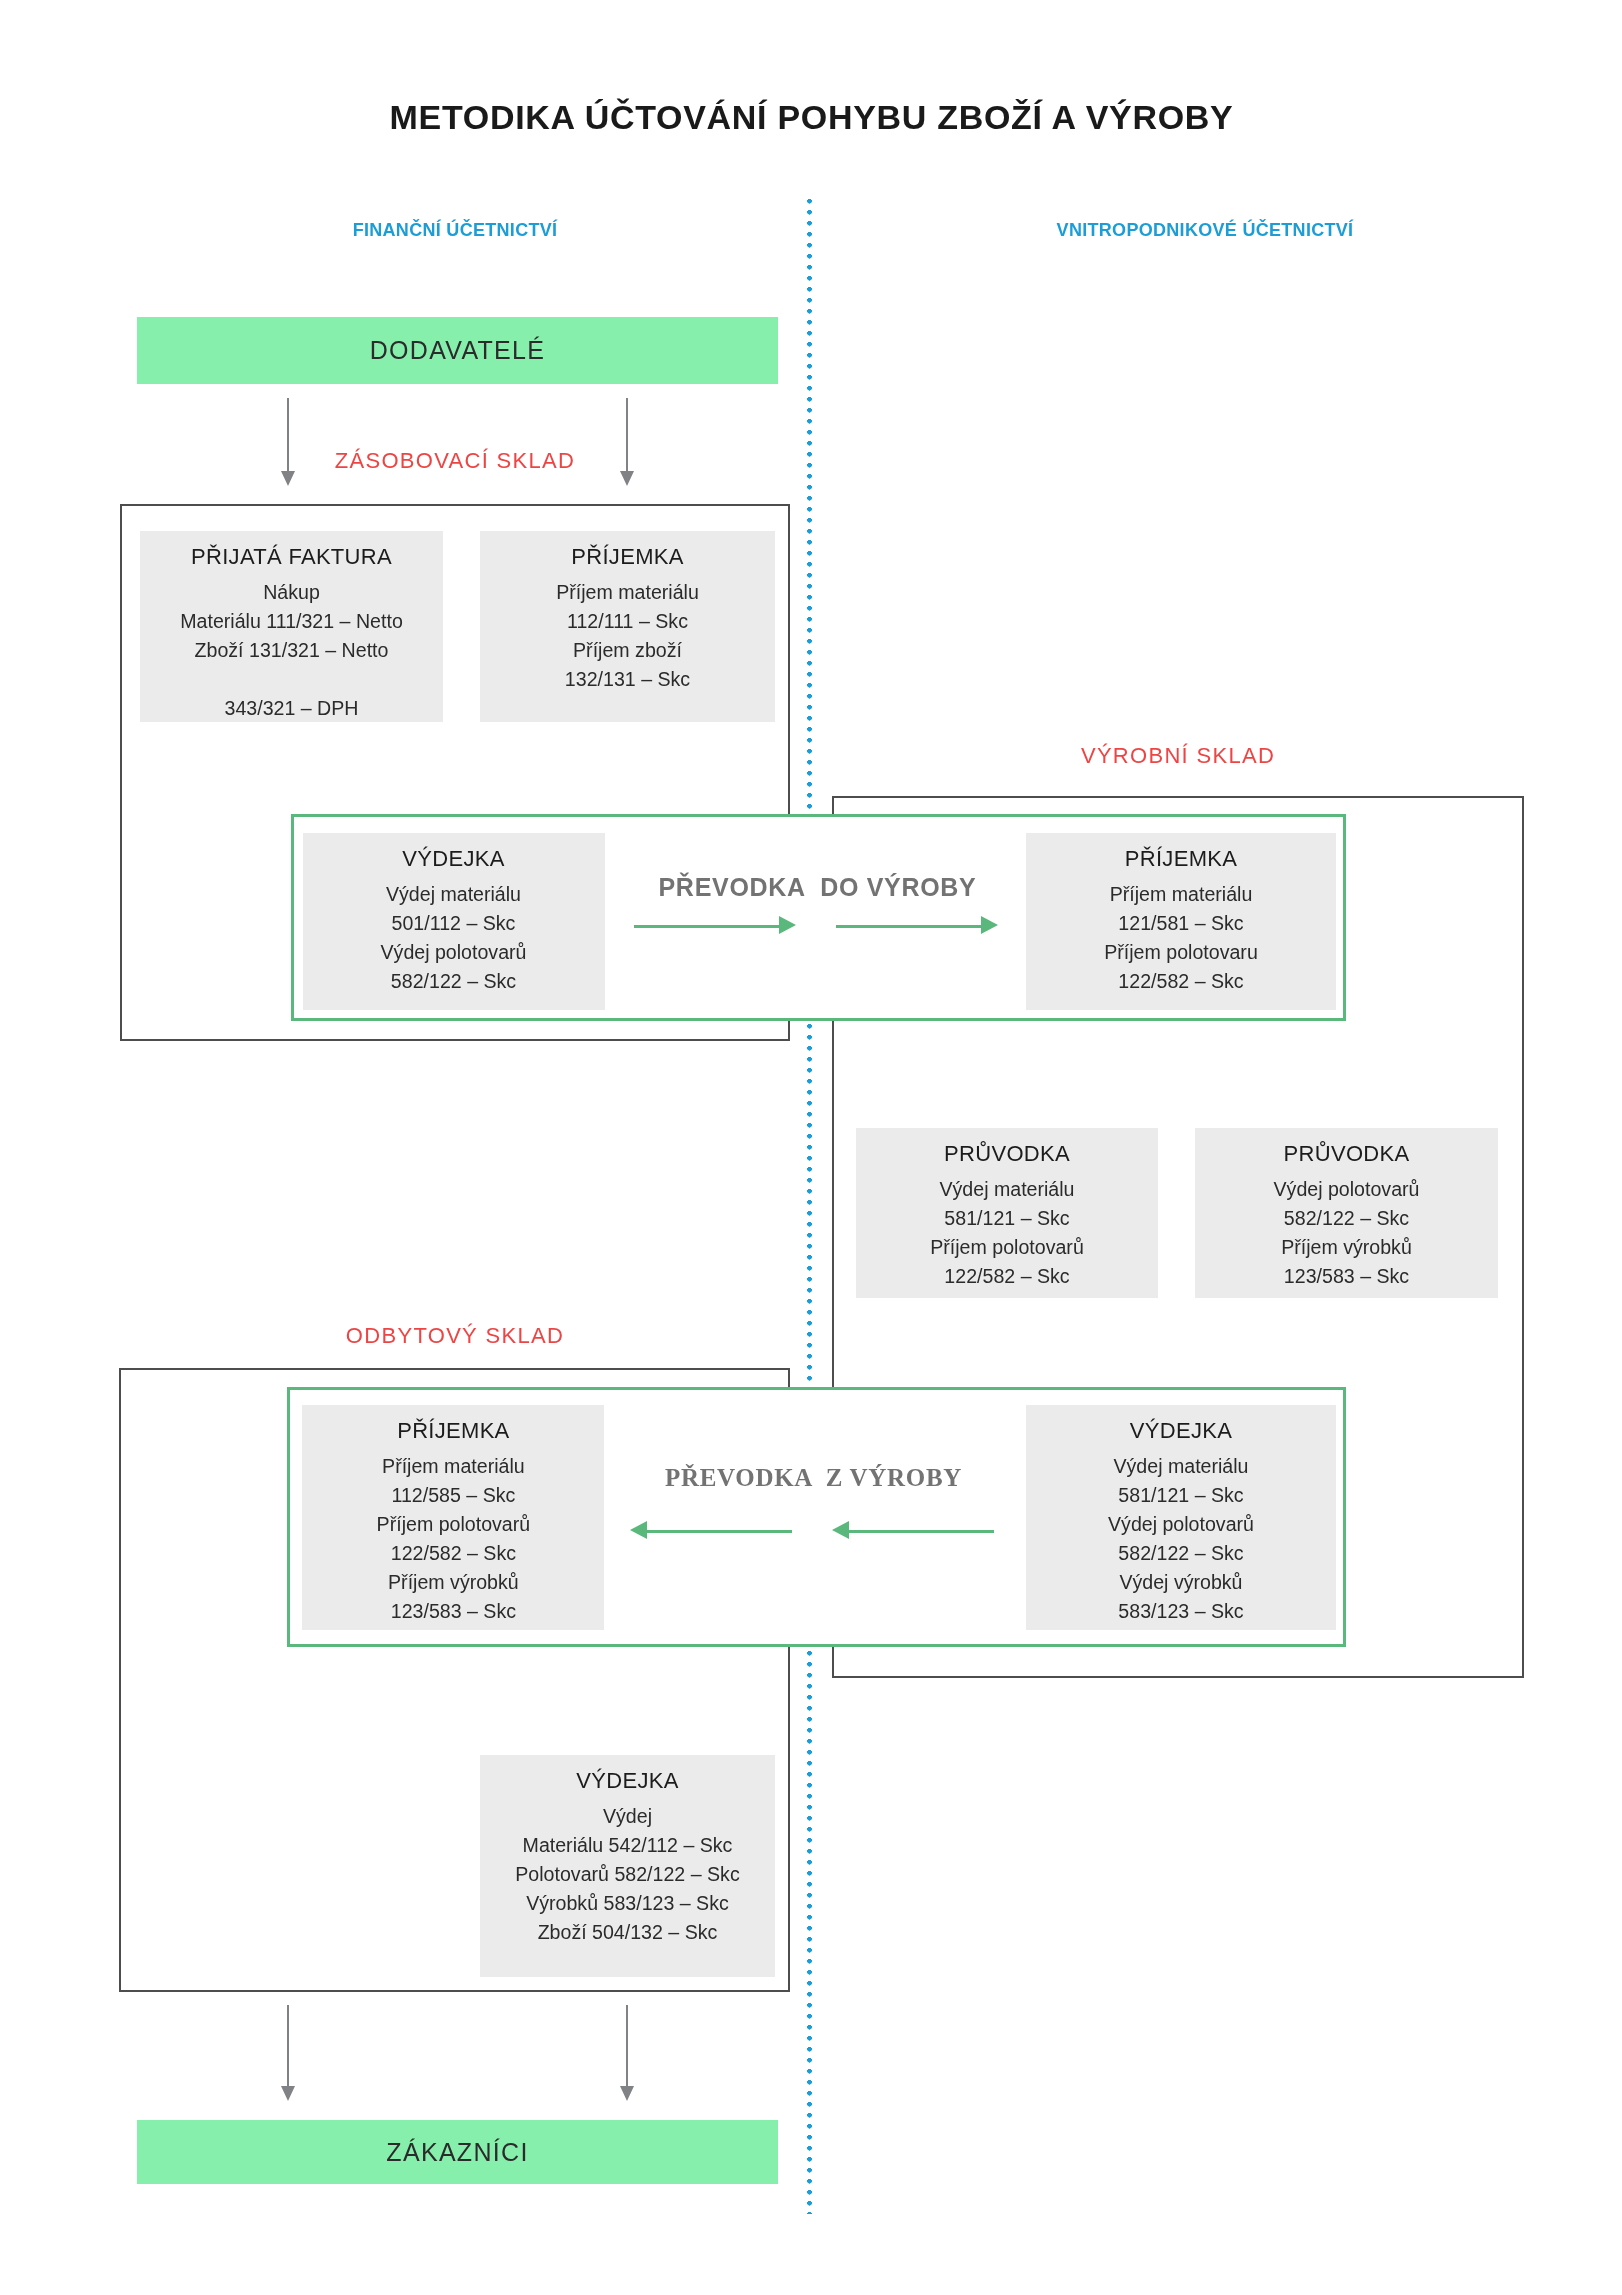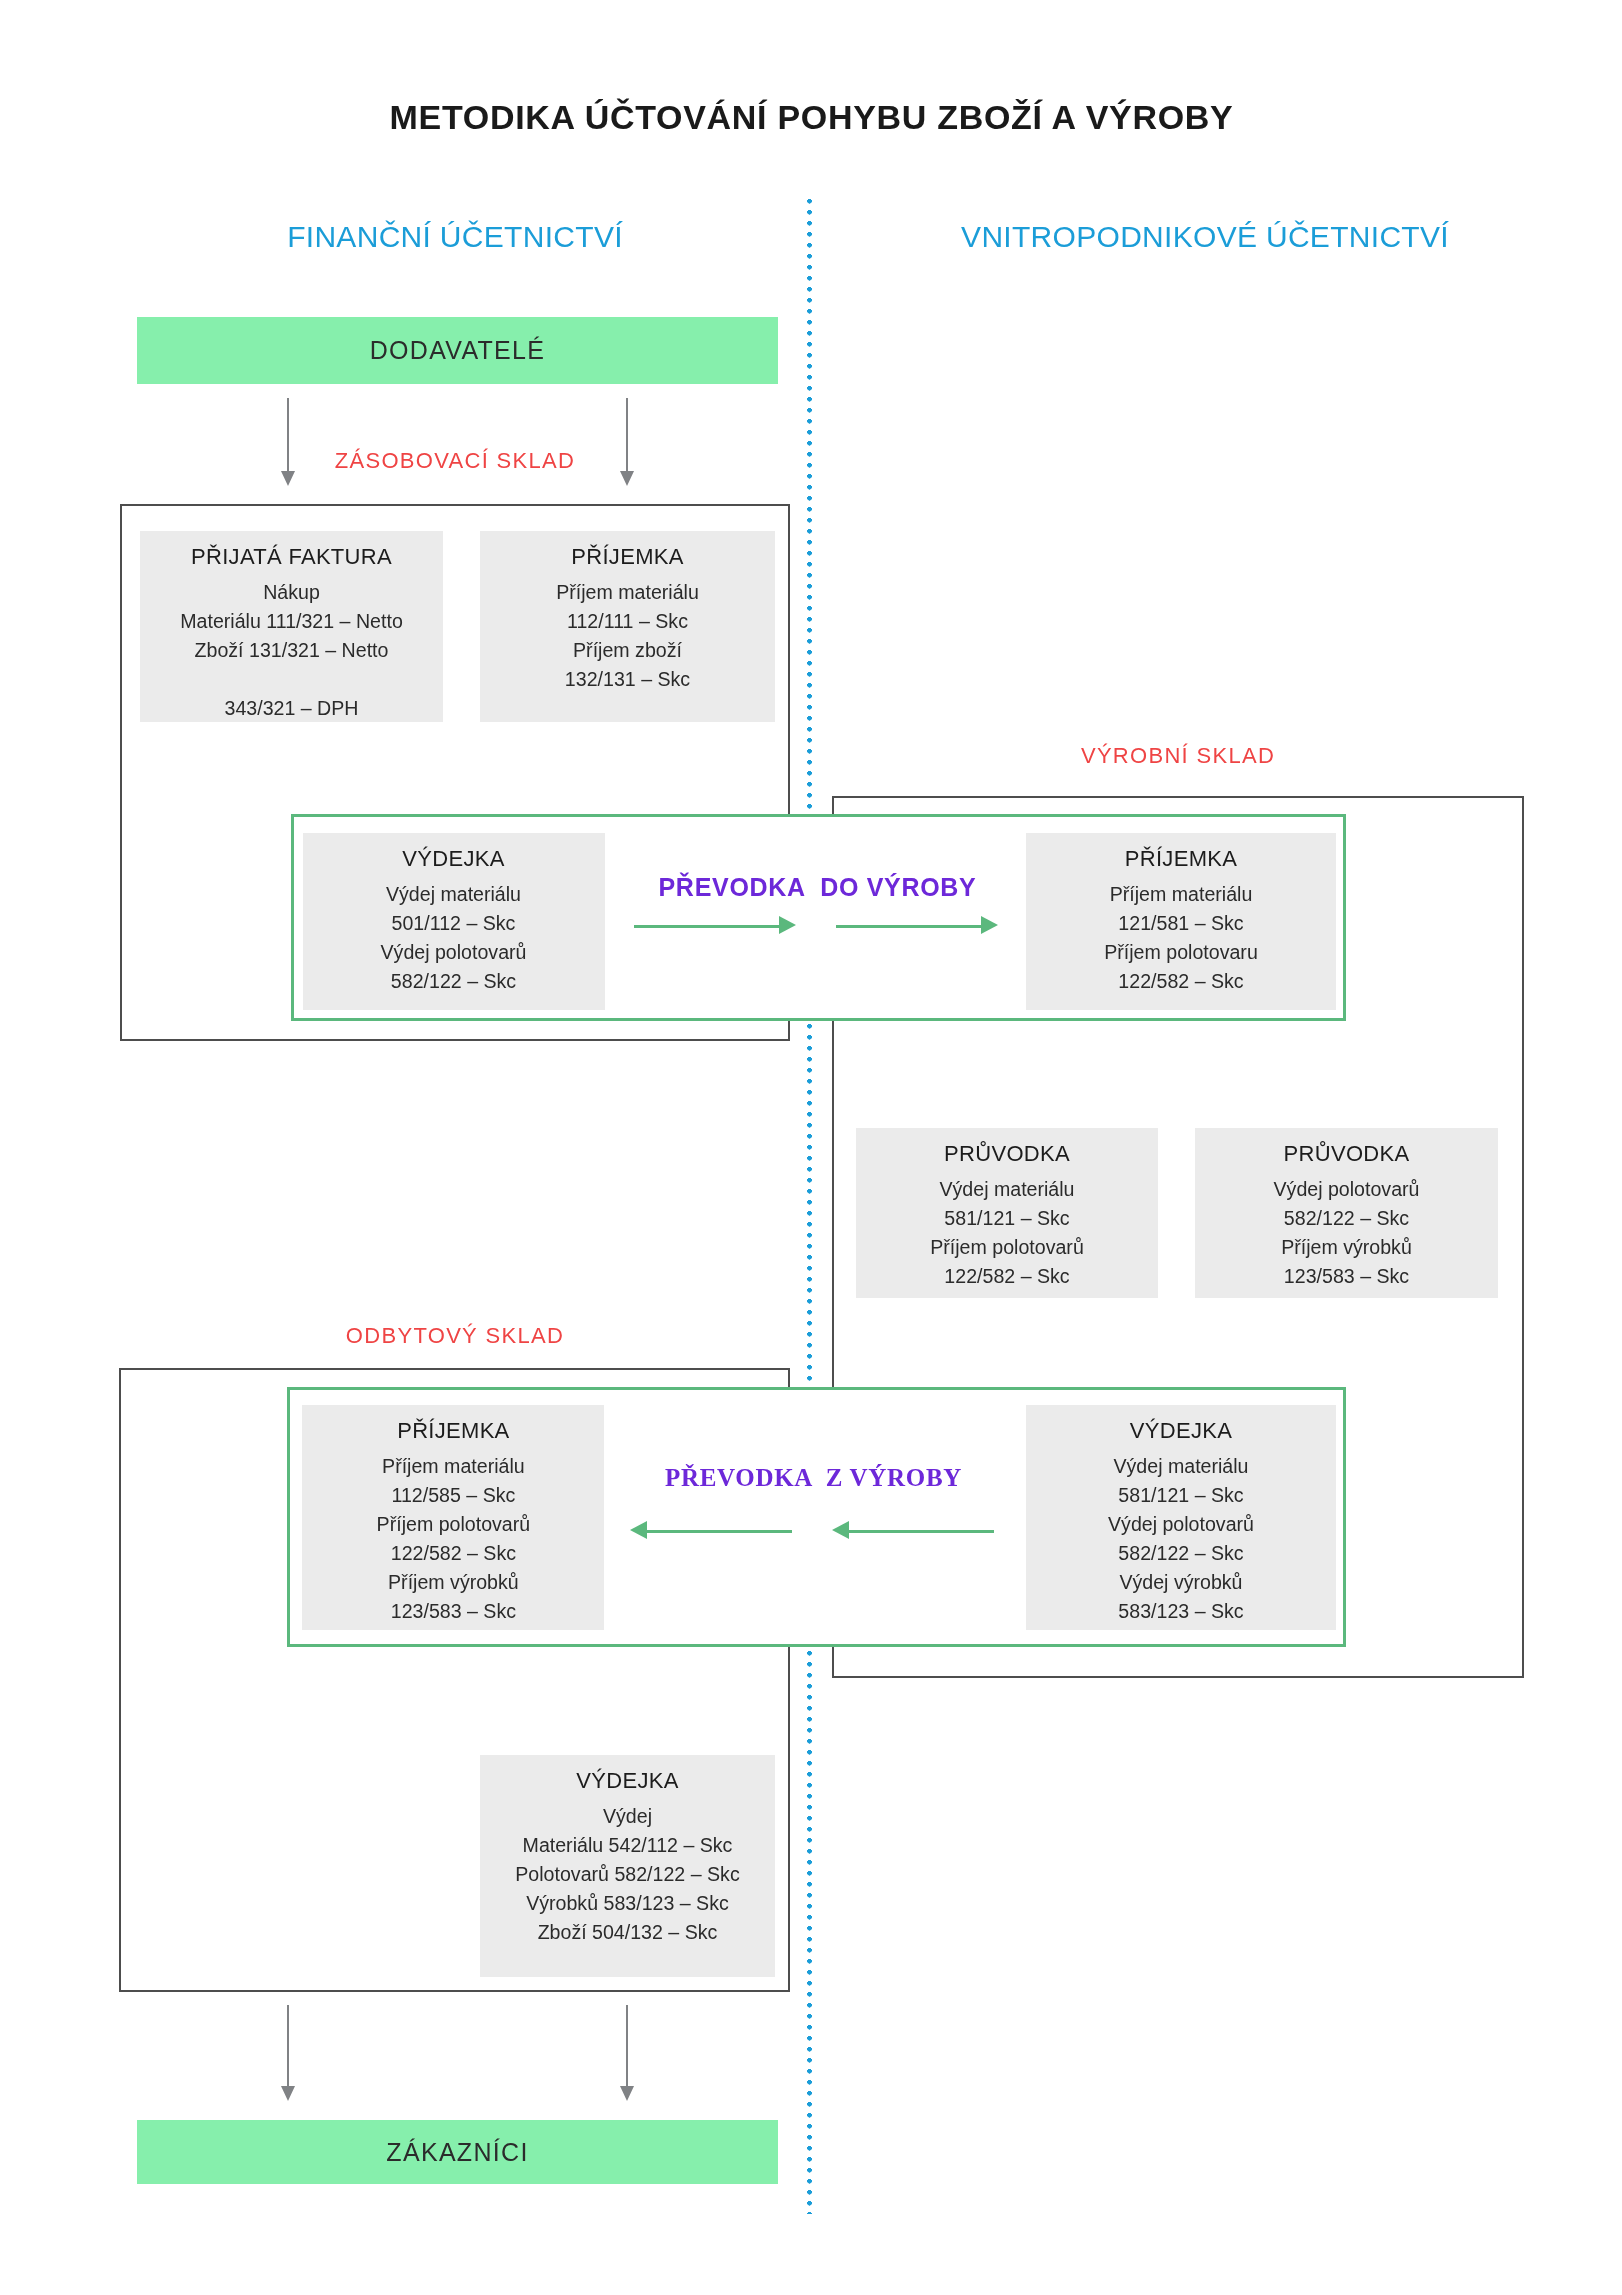--- a/index.html
+++ b/index.html
@@ -2,21 +2,21 @@
 <html style="font-size:10.5px"><head>
 <meta charset="utf-8">
 <style>
   html,body{margin:0;padding:0;background:#fff;}
   .page{position:relative;width:1623px;height:2295px;background:#ffffff;
         font-family:"Liberation Sans",sans-serif;overflow:hidden;}
 
   .main-title{position:absolute;left:0;top:98px;width:1623px;text-align:center;
       font-size:34px;font-weight:bold;letter-spacing:0.7px;color:#1a1a1a;}
 
-  .section-header{position:absolute;text-align:center;font-size:30px;font-weight:normal;
+  .section-header{position:absolute;text-align:center;font-size:18px;font-weight:bold;
       letter-spacing:0.3px;color:#1b9dd8;}
   .header-left{left:120px;top:220px;width:670px;}
   .header-right{left:859px;top:220px;width:692px;}
 
   .dotted-line{position:absolute;left:807px;top:196px;width:5.2px;height:2018px;z-index:2;
       background-image:radial-gradient(circle at 2.6px 5.2px,#1b9dd8 2.2px,rgba(27,157,216,0) 2.6px);
       background-size:5.2px 11px;background-repeat:repeat-y;}
 
   .big-node{position:absolute;background:#86efac;display:flex;align-items:center;
       justify-content:center;font-size:25px;letter-spacing:1.3px;color:#2b2b2b;z-index:1;}
@@ -39,21 +39,21 @@
   .green-box-1{left:291px;top:814px;width:1055px;height:207px;}
   .green-box-2{left:287px;top:1387px;width:1059px;height:260px;}
 
   .card{position:absolute;background:#ebebeb;text-align:center;box-sizing:border-box;
       padding-top:13px;color:#2b2b2b;z-index:4;}
   .card-title{font-size:22px;font-weight:normal;letter-spacing:0.3px;color:#1c1c1c;margin-bottom:7.9px;}
   .card-lines{font-size:19.6px;line-height:29px;}
   .card-lines div{min-height:29px;}
 
   .green-label{position:absolute;text-align:center;font-size:25px;font-weight:bold;
-      letter-spacing:0.7px;color:#6d28d9;white-space:pre;z-index:4;}
+      letter-spacing:0.7px;color:#737373;white-space:pre;z-index:4;}
 
   .down-arrow{position:absolute;width:15.7px;z-index:1;}
   .down-arrow .shaft{width:2.6px;height:73px;background:#808285;margin:0 auto;}
   .down-arrow .head{width:0;height:0;border-left:7.2px solid transparent;
       border-right:7.2px solid transparent;border-top:15.7px solid #808285;margin:0 auto;}
 
   .h-arrow{position:absolute;height:19.6px;z-index:4;}
   .h-arrow .shaft{position:absolute;top:8.5px;height:3.3px;background:#5bb87d;}
   .h-arrow.right .shaft{left:0;right:14.4px;}
   .h-arrow.right .head{position:absolute;right:0;top:0;width:0;height:0;

